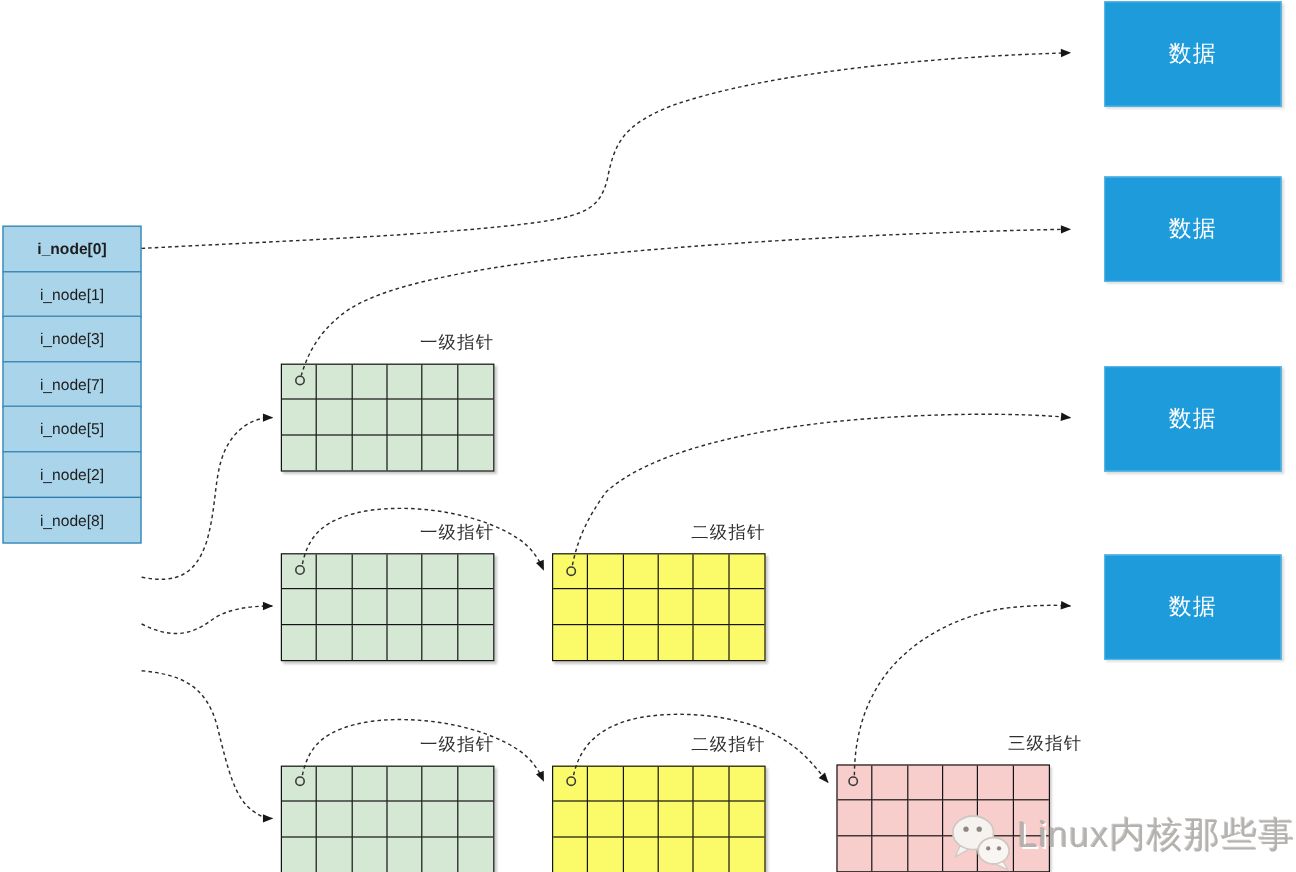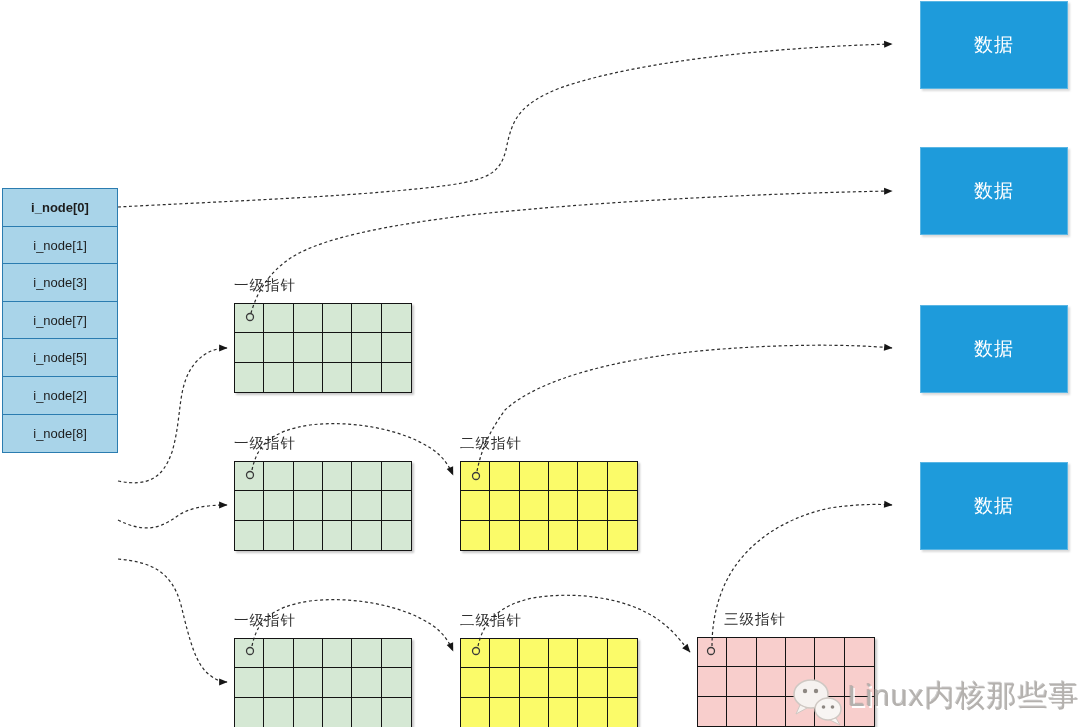--- a/index.html
+++ b/index.html
@@ -30,21 +30,21 @@
   .yellow{background:var(--yellow-fill);}
   .pink{background:var(--pink-fill);}
   #tbl-l1a{left:234px;top:303px;}
   #tbl-l1b{left:234px;top:461px;}
   #tbl-l2a{left:460px;top:461px;}
   #tbl-l1c{left:234px;top:638px;}
   #tbl-l2b{left:460px;top:638px;}
   #tbl-l3a{left:697px;top:637px;}
   
   .tbl-label{
-    position:absolute;width:178px;text-align:left;
+    position:absolute;width:178px;text-align:right;
     font-size:14.5px;color:#2f2f2f;letter-spacing:1px;
   }
   #lbl-l1a{left:234px;top:276px;}
   #lbl-l1b{left:234px;top:434px;}
   #lbl-l2a{left:460px;top:434px;}
   #lbl-l1c{left:234px;top:611px;}
   #lbl-l2b{left:460px;top:611px;}
   #lbl-l3a{left:724px;top:610px;}
   
   .data-box{

